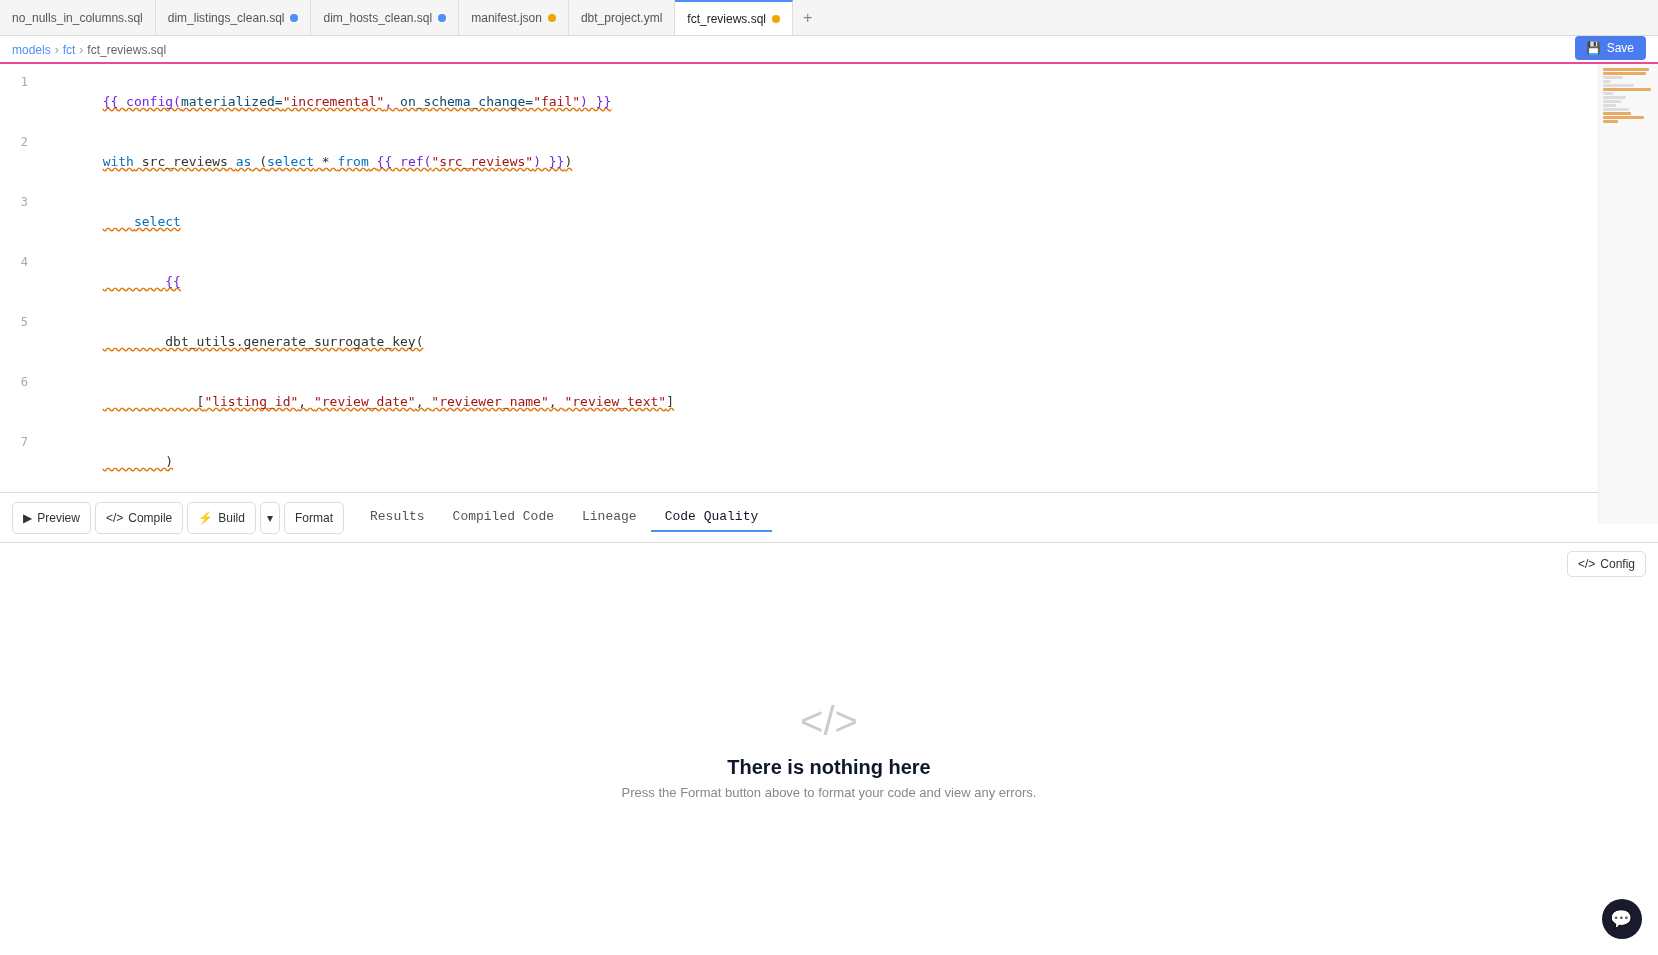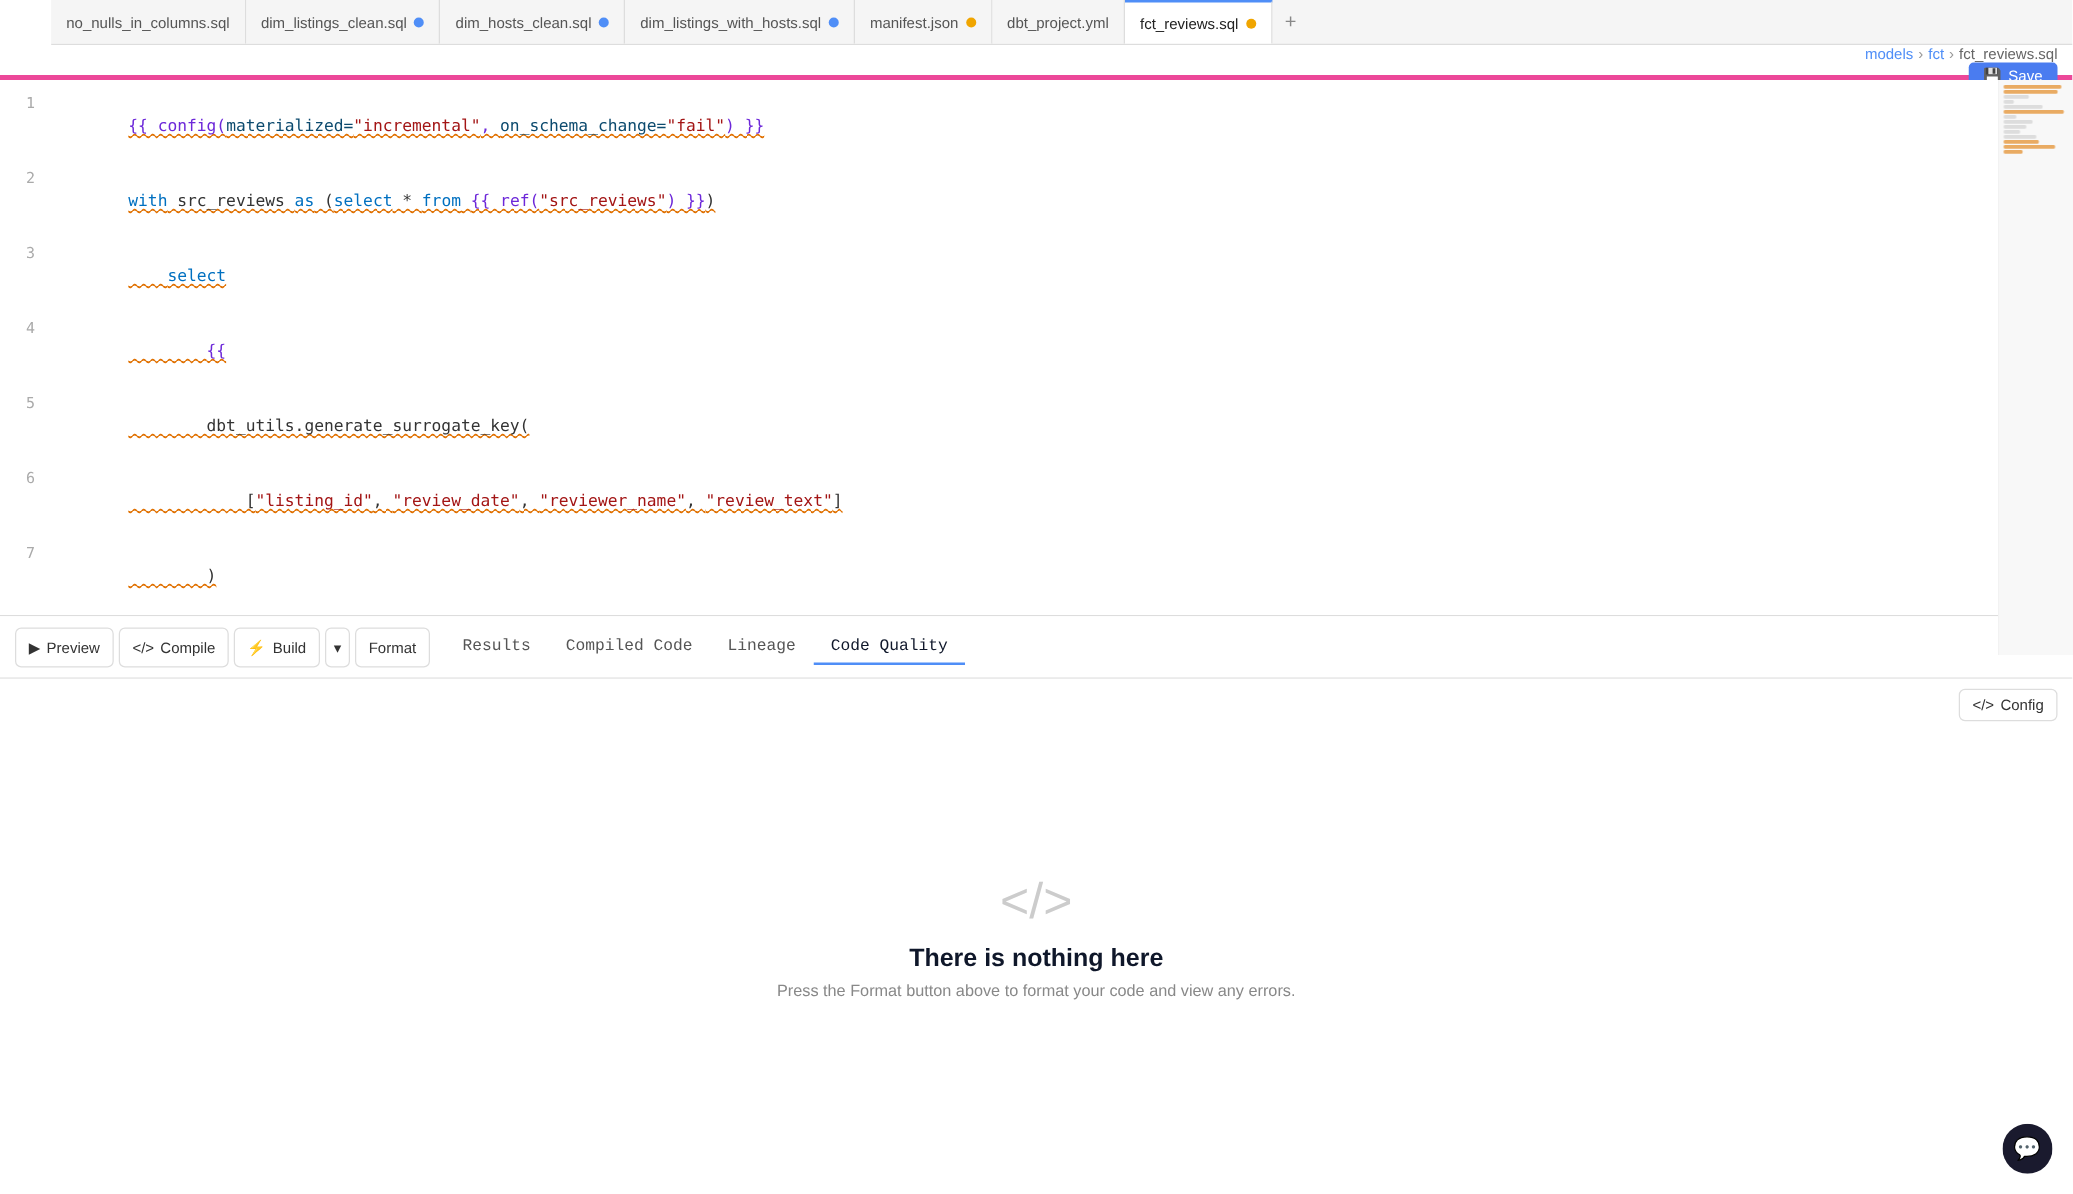--- a/index.html
+++ b/index.html
@@ -6,21 +6,20 @@
     body { font-family: 'Segoe UI', Arial, sans-serif; background: #fff; color: #333; font-size: 13px; height: 955px; overflow: hidden; }
 
     
     .tab-bar {
       display: flex;
       background: #f5f5f5;
       border-bottom: 1px solid #ddd;
       height: 36px;
       align-items: stretch;
       overflow: hidden;
-      margin-left: 41px;
     }
     .tab {
       display: flex;
       align-items: center;
       padding: 0 12px;
       border-right: 1px solid #ddd;
       cursor: pointer;
       font-size: 12px;
       white-space: nowrap;
       gap: 6px;
@@ -283,38 +282,34 @@
   </div>
   <div class="tab">
     <span>dim_listings_clean.sql</span>
     <span class="tab-dot blue"></span>
   </div>
   <div class="tab">
     <span>dim_hosts_clean.sql</span>
     <span class="tab-dot blue"></span>
   </div>
   <div class="tab">
-    <span>dim_listings_with_hosts.sql</span>
-    <span class="tab-dot blue"></span>
-  </div>
-  <div class="tab">
     <span>manifest.json</span>
     <span class="tab-dot orange"></span>
   </div>
   <div class="tab">
     <span>dbt_project.yml</span>
   </div>
   <div class="tab active">
     <span>fct_reviews.sql</span>
     <span class="tab-dot orange"></span>
   </div>
   <div class="tab-add">+</div>
 </div>
 
-<div style="display:flex; align-items:flex-end; border-bottom:4px solid #ec4899; height:28px; padding: 0 12px; background:#fff; position:relative;flex-direction:column;">
+<div style="display:flex; align-items:flex-start; border-bottom:2px solid #ec4899; height:28px; padding: 0 12px; background:#fff; position:relative;">
   <div class="breadcrumb" style="border:none; padding:0;">
     <span style="color:#4f8ef7; cursor:pointer;">models</span>
     <span class="breadcrumb-sep">›</span>
     <span style="color:#4f8ef7; cursor:pointer;">fct</span>
     <span class="breadcrumb-sep">›</span>
     <span>fct_reviews.sql</span>
   </div>
   <div style="flex:1;"></div>
   <button class="save-btn">
     <span>💾</span>

